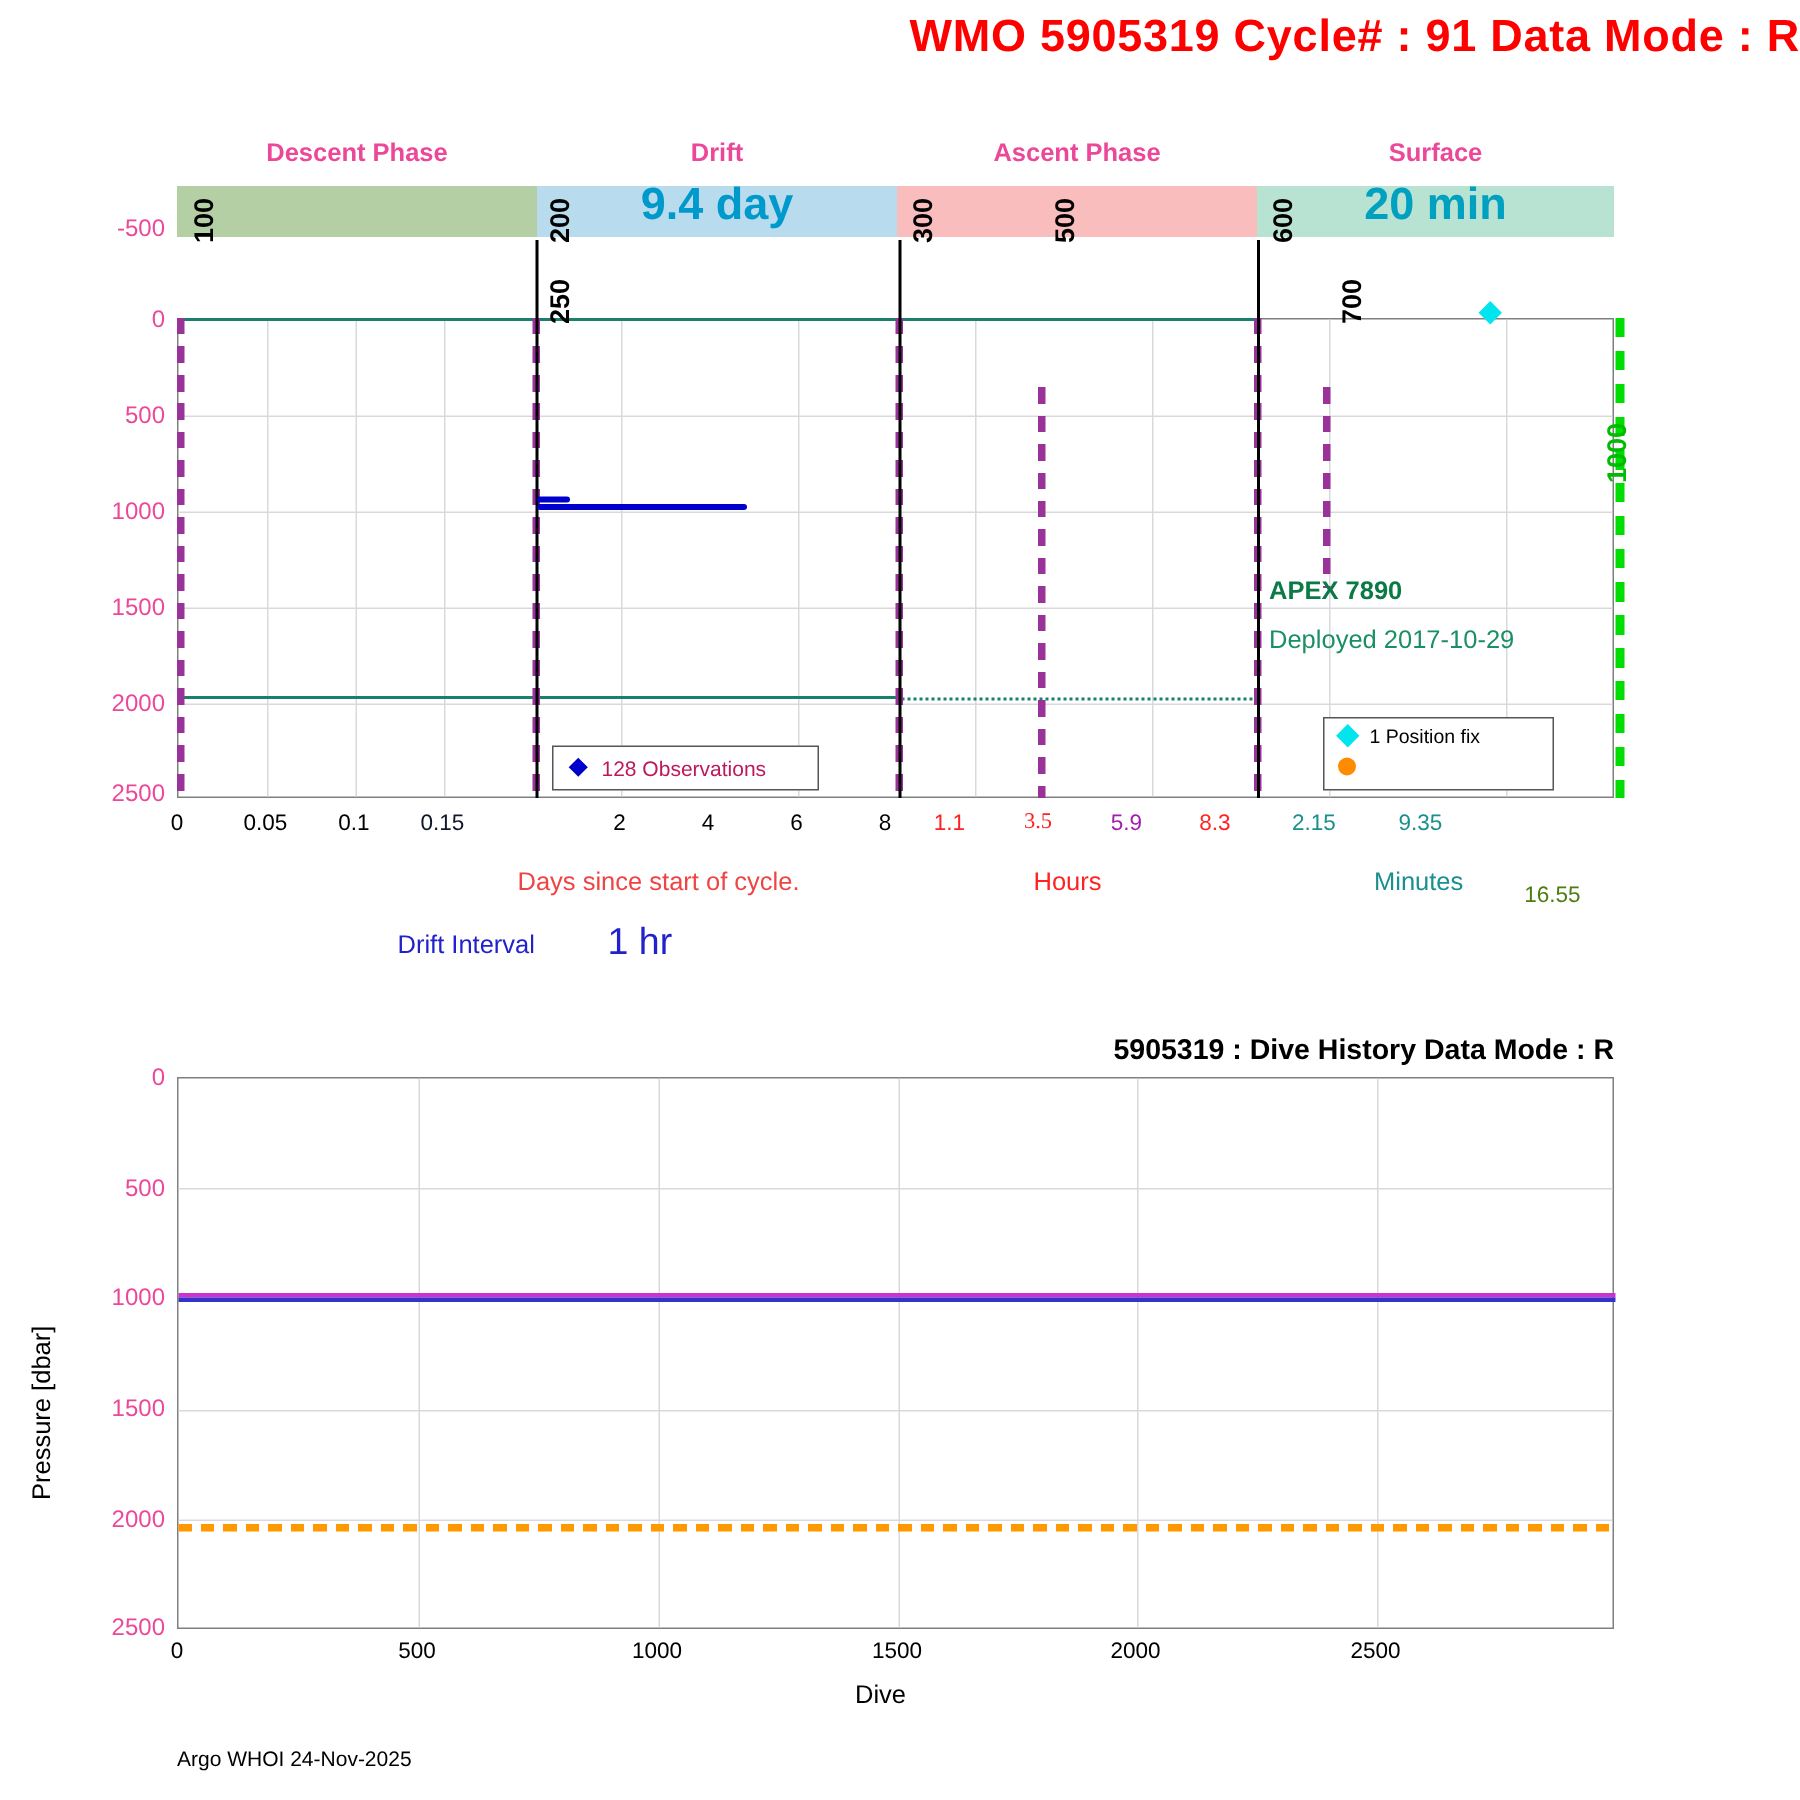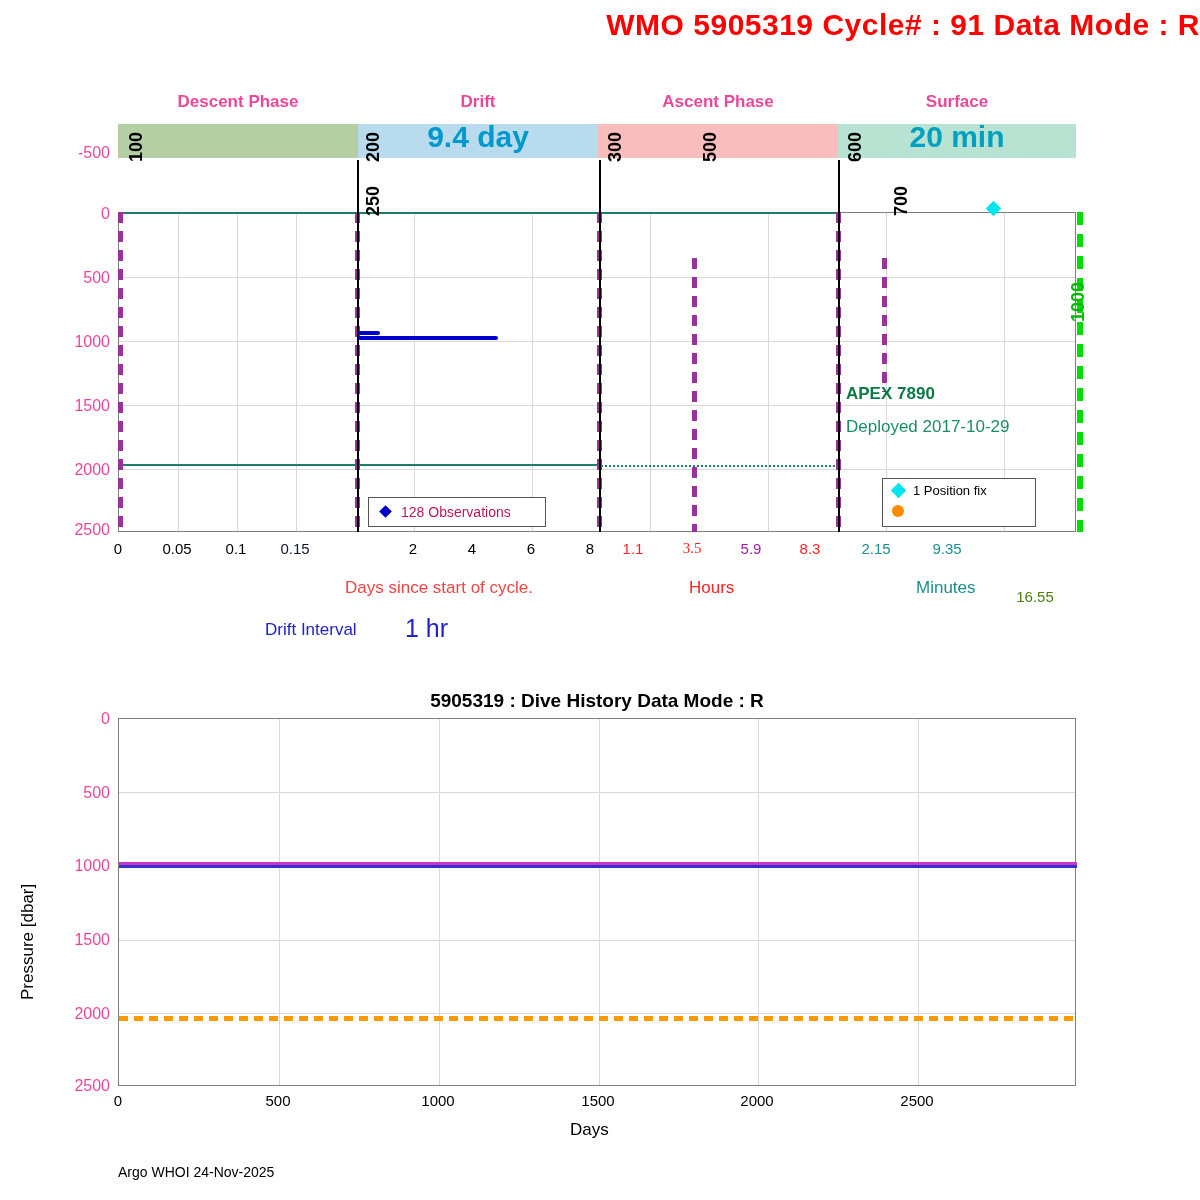--- a/index.html
+++ b/index.html
@@ -33,21 +33,21 @@
   #legend1{position:absolute;left:368px;top:497px;width:176px;height:28px;border:1px solid #555;background:#fff;font-size:14px;color:#be185d;}
   #legend2{position:absolute;left:882px;top:478px;width:152px;height:47px;border:1px solid #555;background:#fff;font-size:13px;color:#000;}
 
   .diamond{width:9px;height:9px;background:#0000cc;transform:rotate(45deg);}
   .diamondc{width:11px;height:11px;background:#00e5ee;transform:rotate(45deg);}
   .circo{width:12px;height:12px;border-radius:50%;background:#ff8c00;}
 
   
   #plotbox2{position:absolute;left:118px;top:718px;width:958px;height:368px;border:1px solid #7f7f7f;box-sizing:border-box;background:#fff;}
   #ylab2{position:absolute;left:18px;top:790px;font-size:17px;transform:rotate(-90deg);transform-origin:left top;white-space:nowrap;}
-  #title2{position:absolute;left:118px;top:690px;width:958px;text-align:center;font-size:19px;font-weight:bold;color:#000;}
+  #title2{position:absolute;left:118px;top:690px;width:958px;text-align:right;font-size:19px;font-weight:bold;color:#000;}
   #foot{position:absolute;left:118px;top:1164px;font-size:14px;color:#000;}
 
   .obsline{position:absolute;height:4px;}
 </style>
 </head>
 <body>
 
 <div class="abs" id="title">WMO 5905319   Cycle# : 91   Data Mode : R</div>
 
 <div id="plotbox1">
@@ -187,15 +187,15 @@
 <div class="ytick" style="left:50px;top:1005px;">2000</div>
 <div class="ytick" style="left:50px;top:1077px;">2500</div>
 
 <div class="xtick" style="left:88px;top:1092px;color:#000;">0</div>
 <div class="xtick" style="left:248px;top:1092px;color:#000;">500</div>
 <div class="xtick" style="left:408px;top:1092px;color:#000;">1000</div>
 <div class="xtick" style="left:568px;top:1092px;color:#000;">1500</div>
 <div class="xtick" style="left:727px;top:1092px;color:#000;">2000</div>
 <div class="xtick" style="left:887px;top:1092px;color:#000;">2500</div>
 
-<div class="axlabel" style="left:570px;top:1120px;color:#000;">Days</div>
+<div class="axlabel" style="left:570px;top:1120px;color:#000;">Dive</div>
 
 <div id="foot">Argo WHOI 24-Nov-2025</div>
 
 </body></html>

